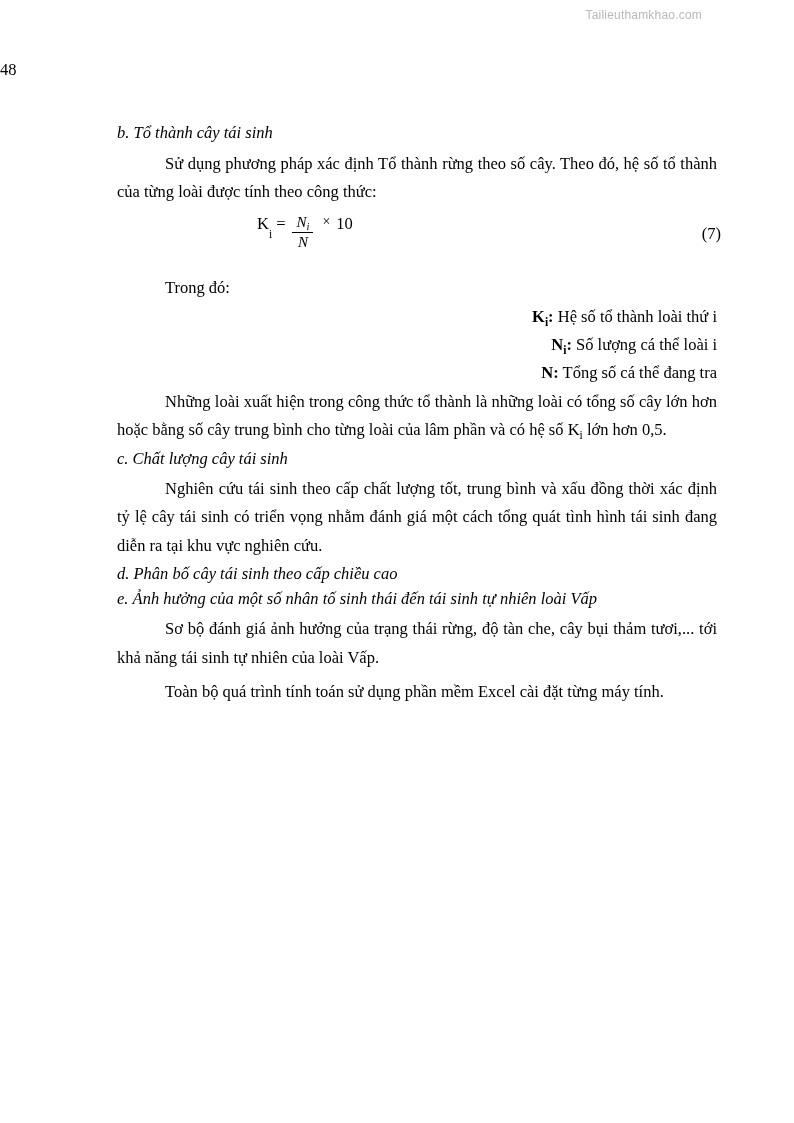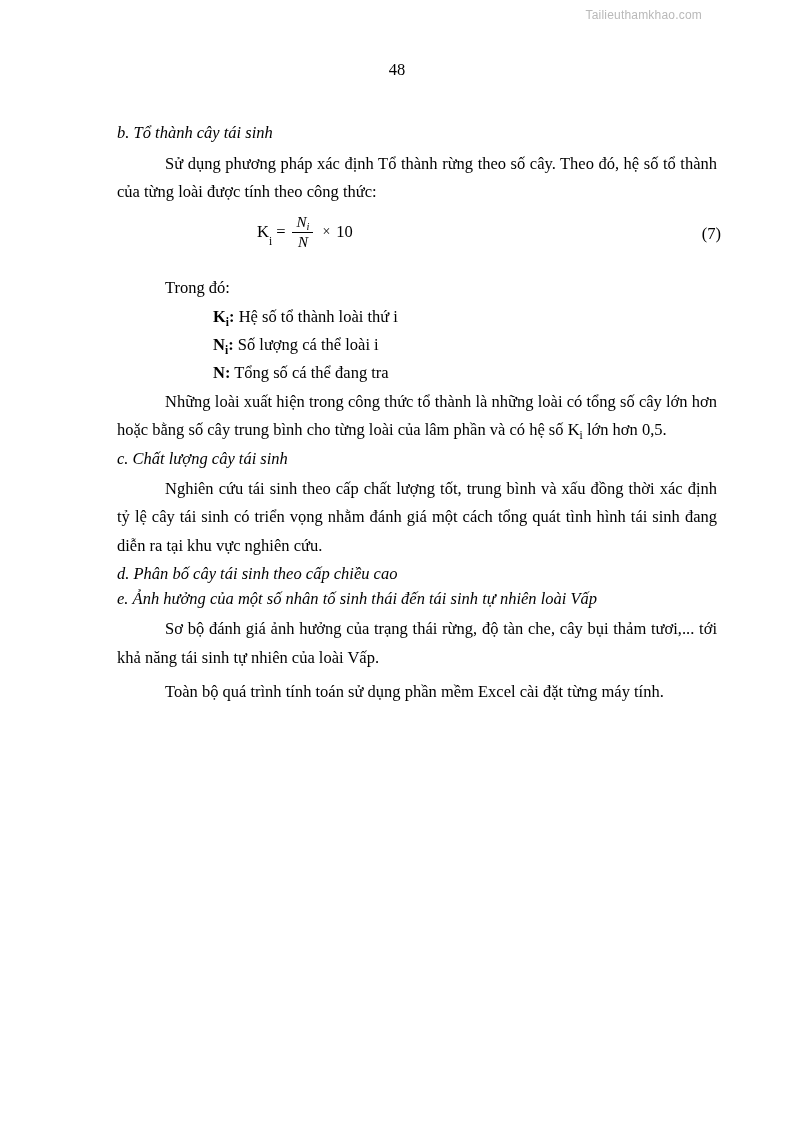--- a/index.html
+++ b/index.html
@@ -29,21 +29,20 @@
     font-family: "Liberation Sans", sans-serif;
     font-size: 12px;
     color: #b9b9b9;
     letter-spacing: 0.2px;
   }
   .page-number {
     position: absolute;
     top: 60px;
     left: 0;
     width: 794px;
-    text-align: center;
     font-size: 16.5px;
   }
   .content {
     position: absolute;
     top: 125px;
     left: 117px;
     width: 600px;
   }
   .heading {
     font-style: italic;
@@ -63,21 +62,21 @@
     position: relative;
     height: 58px;
     margin: 6px 0 4px 0;
   }
   .formula {
     position: absolute;
     left: 140px;
     top: 2px;
     font-size: 16.5px;
     display: flex;
-    align-items: center;
+    align-items: flex-start;
     gap: 4px;
   }
   .formula .lhs {
     font-size: 16.5px;
   }
   .formula .sub {
     font-size: 11.5px;
     vertical-align: sub;
     position: relative;
     top: 4px;
@@ -119,20 +118,21 @@
     top: 12px;
     font-size: 16.5px;
   }
   .defs {
     margin: 0;
   }
   .def-line {
     font-size: 16.5px;
     line-height: 1.72;
     margin-left: 96px;
+    text-align: right;
   }
   .def-line b { font-weight: bold; }
   .def-line .sub {
     font-size: 11.5px;
     position: relative;
     top: 4px;
     font-weight: bold;
   }
   .inline-sub {
     font-size: 11.5px;

